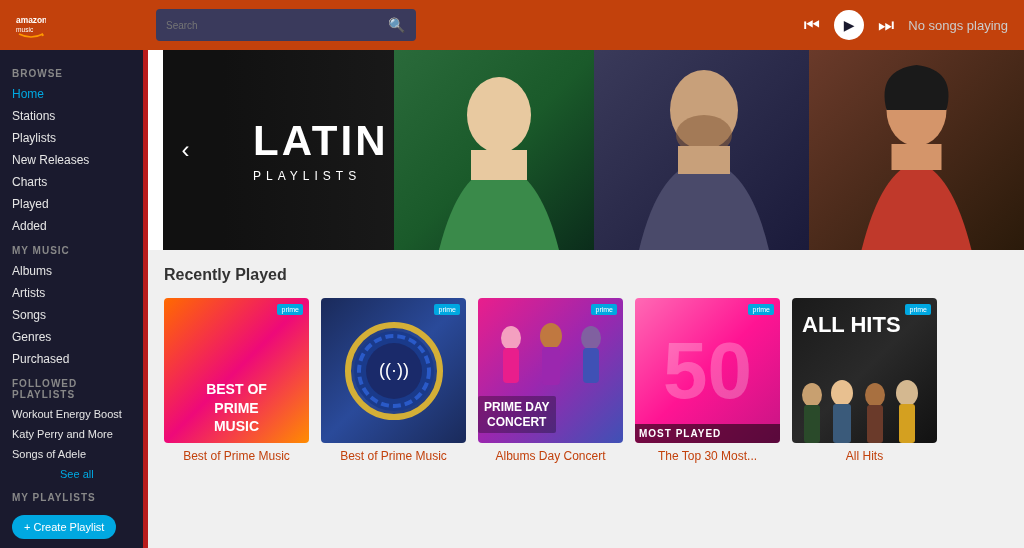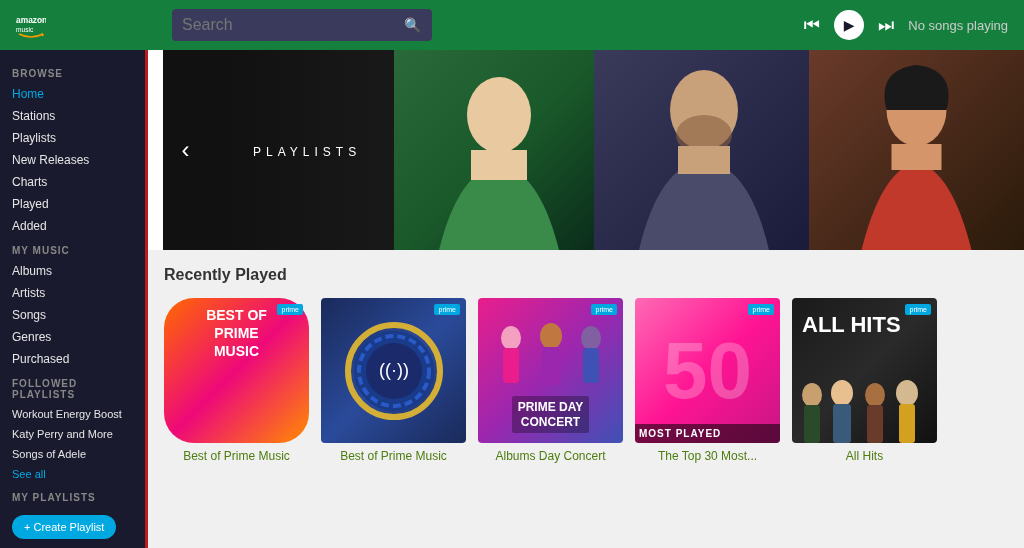--- a/index.html
+++ b/index.html
@@ -1,25 +1,24 @@
 <!DOCTYPE html>
 <html><head>
   <meta charset="utf-8">
   <style>
     * { margin: 0; padding: 0; box-sizing: border-box; }
     body { width: 1024px; height: 548px; overflow: hidden; font-family: Arial, sans-serif; background: #1a1a2e; display: flex; flex-direction: column; }
 
     
     #header {
-      background: #15803d;
+      background: #c2410c;
       height: 50px;
       display: flex;
       align-items: center;
       padding: 0 16px;
-      gap: 16px;
       flex-shrink: 0;
     }
     #logo-area {
       display: flex;
       align-items: center;
       gap: 4px;
       width: 140px;
     }
     #search-bar {
       background: #3a3a5c;
@@ -70,21 +69,21 @@
 
     
     #sidebar {
       width: 148px;
       background: #1a1a2e;
       color: #ccc;
       font-size: 12px;
       padding: 10px 0;
       overflow-y: auto;
       flex-shrink: 0;
-      border-right: 3px solid #b91c1c;
+      border-right: 5px solid #b91c1c;
     }
     .sidebar-section-title {
       color: #888;
       font-size: 10px;
       font-weight: bold;
       letter-spacing: 1px;
       padding: 8px 12px 4px;
       text-transform: uppercase;
     }
     .sidebar-item {
@@ -183,21 +182,21 @@
     .card-thumb {
       width: 145px;
       height: 145px;
       border-radius: 4px;
       overflow: hidden;
       position: relative;
       margin-bottom: 6px;
     }
     .card-label {
       font-size: 12px;
-      color: #4d7c0f;
+      color: #c2410c;
       text-align: center;
     }
 
     
     .card-prime-1 {
       background: linear-gradient(135deg, #ff6a00, #ee0979, #ff6a00);
       display: flex;
       align-items: center;
       justify-content: center;
       flex-direction: column;
@@ -231,21 +230,21 @@
 <div id="header">
   <div id="logo-area">
     <svg width="30" height="30" viewBox="0 0 50 50">
       <text x="0" y="22" fill="white" font-size="14" font-weight="bold">amazon</text>
       <text x="0" y="36" fill="white" font-size="11">music</text>
       <path d="M5 40 Q25 50 45 40" stroke="#ff9900" stroke-width="2.5" fill="none"></path>
       <polygon points="43,38 47,42 43,44" fill="#ff9900"></polygon>
     </svg>
   </div>
   <div id="search-bar">
-    <input id="search-input" type="text" style="background: transparent; border: none; outline: none; color: rgb(204, 204, 204); font-size: 16px; flex: 1 1 0%; width: 200px;" placeholder="Search">
+    <input id="search-input" type="text" style="background: transparent; border: none; outline: none; color: rgb(204, 204, 204); font-size: 10px; flex: 1 1 0%; width: 200px;" placeholder="Search">
     <span id="search-icon" style="color:#aaa;font-size:14px;">🔍</span>
   </div>
   <div id="controls" style="display:flex;align-items:center;gap:14px;margin-left:auto;">
     <button class="ctrl-btn">⏮</button>
     <button class="play-btn">▶</button>
     <button class="ctrl-btn">⏭</button>
     <span id="now-playing">No songs playing</span>
   </div>
 </div>
 
@@ -266,35 +265,36 @@
     <div class="sidebar-item">Albums</div>
     <div class="sidebar-item">Artists</div>
     <div class="sidebar-item">Songs</div>
     <div class="sidebar-item">Genres</div>
     <div class="sidebar-item">Purchased</div>
 
     <div class="sidebar-section-title">FOLLOWED PLAYLISTS</div>
     <div class="sidebar-item small">Workout Energy Boost</div>
     <div class="sidebar-item small">Katy Perry and More</div>
     <div class="sidebar-item small">Songs of Adele</div>
-    <div class="sidebar-item small" style="color:#00a8e1;">See all</div>
+    <div class="sidebar-item small" style="color:#00a8e1;margin-left:48px;">See all</div>
 
     <div class="sidebar-section-title">MY PLAYLISTS</div>
     <button id="create-playlist-btn">+ Create Playlist</button>
   </div>
 
   <div id="content">
 
     <div id="hero">
       <div id="hero-strip"></div>
       <div id="hero-left">
         <span id="hero-arrow">‹</span>
       </div>
       <div id="hero-banner" style="flex:1;background:linear-gradient(to right,#111 0%,#1a1a1a 25%,#333 55%,#555 75%,#444 100%);display:flex;align-items:center;position:relative;overflow:hidden;">
         <div id="hero-text-area" style="padding:0 30px;z-index:2;">
+          <div id="hero-title" style="color:white;font-size:42px;font-weight:bold;letter-spacing:3px;">LATIN</div>
           <div id="hero-subtitle" style="color:white;font-size:12px;letter-spacing:5px;margin-top:4px;">PLAYLISTS</div>
         </div>
 
         <div style="position:absolute;right:420px;top:0;bottom:0;width:210px;background:linear-gradient(135deg,#2a6a3a,#1a5a2a,#0a2a1a);overflow:hidden;">
           <svg viewBox="0 0 200 200" width="100%" height="100%">
             <ellipse cx="100" cy="65" rx="32" ry="38" fill="#e8c9a0"></ellipse>
             <path d="M40 200 Q60 120 100 115 Q140 120 160 200Z" fill="#3a8a4a"></path>
             <rect x="72" y="100" width="56" height="30" fill="#e8c9a0"></rect>
           </svg>
         </div>
@@ -318,21 +318,21 @@
         </div>
       </div>
     </div>
 
     <div id="recently-played">
       <div id="section-title">Recently Played</div>
       <div id="cards-row">
 
         <div class="music-card">
           <div class="card-thumb">
-            <div class="card-prime-1" style="width:100%;height:100%;background:linear-gradient(135deg,#ff6a00,#ee0979,#ff8c00);display:flex;align-items:center;justify-content:flex-start;position:relative;border-radius:30px;">
+            <div class="card-prime-1" style="width:100%;height:100%;background:linear-gradient(135deg,#ff6a00,#ee0979,#ff8c00);display:flex;align-items:center;justify-content:flex-end;position:relative;">
               <div style="position:absolute;top:6px;right:6px;background:#00a8e1;color:white;font-size:7px;padding:2px 4px;border-radius:2px;">prime</div>
               <div style="color:white;font-weight:bold;font-size:14px;text-align:center;padding:8px;line-height:1.3;">BEST OF<br>PRIME<br>MUSIC</div>
             </div>
           </div>
           <div class="card-label">Best of Prime Music</div>
         </div>
 
         <div class="music-card">
           <div class="card-thumb">
             <div style="width:100%;height:100%;background:linear-gradient(135deg,#1a2a5a,#2a4a9a,#1a2a5a);display:flex;align-items:center;justify-content:center;position:relative;">
@@ -345,21 +345,21 @@
 
                 <text x="50" y="55" text-anchor="middle" font-size="18" fill="white">((·))</text>
               </svg>
             </div>
           </div>
           <div class="card-label">Best of Prime Music</div>
         </div>
 
         <div class="music-card">
           <div class="card-thumb">
-            <div style="width:100%;height:100%;background:linear-gradient(135deg,#e91e8c,#9b27af,#3f51b5);display:flex;flex-direction:column;align-items:center;justify-content:flex-end;position:relative;padding-bottom:10px;">
+            <div style="width:100%;height:100%;background:linear-gradient(135deg,#e91e8c,#9b27af,#3f51b5);display:flex;flex-direction:column;align-items:flex-start;justify-content:flex-end;position:relative;padding-bottom:10px;">
               <div style="position:absolute;top:6px;right:6px;background:#00a8e1;color:white;font-size:7px;padding:2px 4px;border-radius:2px;">prime</div>
 
               <div style="position:absolute;top:10px;left:0;right:0;height:80px;display:flex;align-items:flex-end;justify-content:center;gap:4px;">
                 <svg width="130" height="70" viewBox="0 0 130 70">
                   <ellipse cx="25" cy="20" rx="10" ry="12" fill="#f4a0c0"></ellipse>
                   <rect x="17" y="30" width="16" height="35" rx="4" fill="#e91e8c"></rect>
                   <ellipse cx="65" cy="18" rx="11" ry="13" fill="#c07840"></ellipse>
                   <rect x="56" y="29" width="18" height="38" rx="4" fill="#9b27af"></rect>
                   <ellipse cx="105" cy="20" rx="10" ry="12" fill="#8060a0"></ellipse>
                   <rect x="97" y="30" width="16" height="35" rx="4" fill="#3f51b5"></rect>

